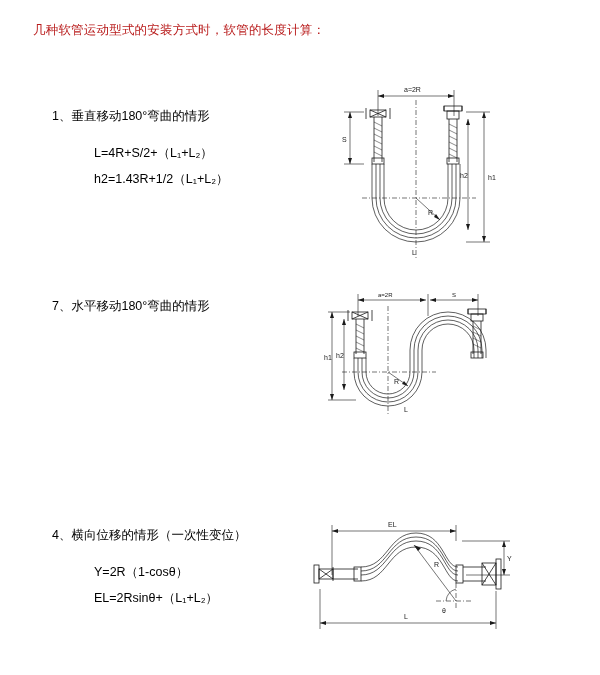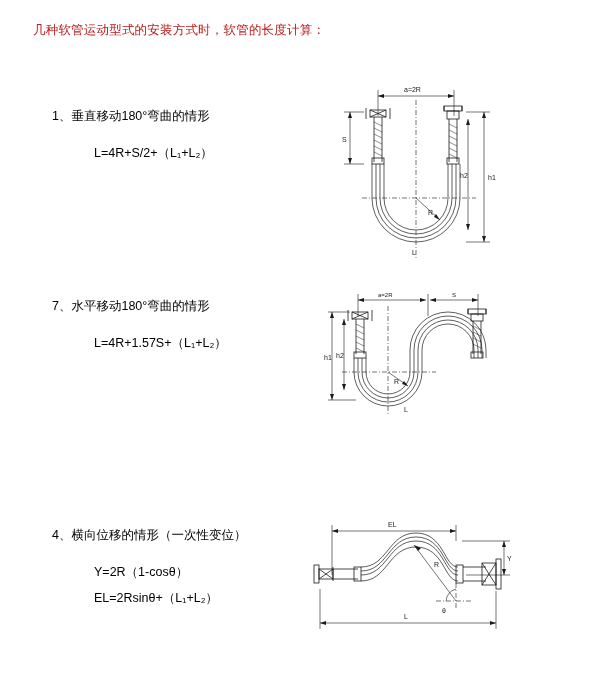--- a/index.html
+++ b/index.html
@@ -89,20 +89,21 @@
 <body>
 
 <div class="page">
 
   <div class="doc-title">几种软管运动型式的安装方式时，软管的长度计算：</div>
 
   <div class="section sec1">
     <div class="sec-heading">1、垂直移动180°弯曲的情形</div>
     <ul class="formula-list">
       <li>L=4R+S/2+（L₁+L₂）</li>
+      <li>h2=1.43R+1/2（L₁+L₂）</li>
     </ul>
 
     <div class="drawing d1">
       <svg width="200" height="230" viewBox="0 0 200 230">
 
         <line class="dim" x1="62" y1="26" x2="138" y2="26"></line>
         <path class="solidfill" d="M62,26 L68,24 L68,28 Z"></path>
         <path class="solidfill" d="M138,26 L132,24 L132,28 Z"></path>
         <text class="svgtxt" x="88" y="22">a=2R</text>
 
@@ -172,21 +173,20 @@
         <text class="svgtxt" x="144" y="108">h2</text>
 
         <text class="svgtxt" x="96" y="185">L</text>
       </svg>
     </div>
   </div>
 
   <div class="section sec2">
     <div class="sec-heading">7、水平移动180°弯曲的情形</div>
     <ul class="formula-list">
-      <li>L=4R+1.57S+（L₁+L₂）</li>
     </ul>
 
     <div class="drawing d2">
       <svg width="200" height="160" viewBox="0 0 200 160">
 
         <line class="dim" x1="42" y1="24" x2="110" y2="24"></line>
         <path class="solidfill" d="M42,24 L48,22 L48,26 Z"></path>
         <path class="solidfill" d="M110,24 L104,22 L104,26 Z"></path>
         <text class="svgtxt-sm" x="62" y="21">a=2R</text>
 

